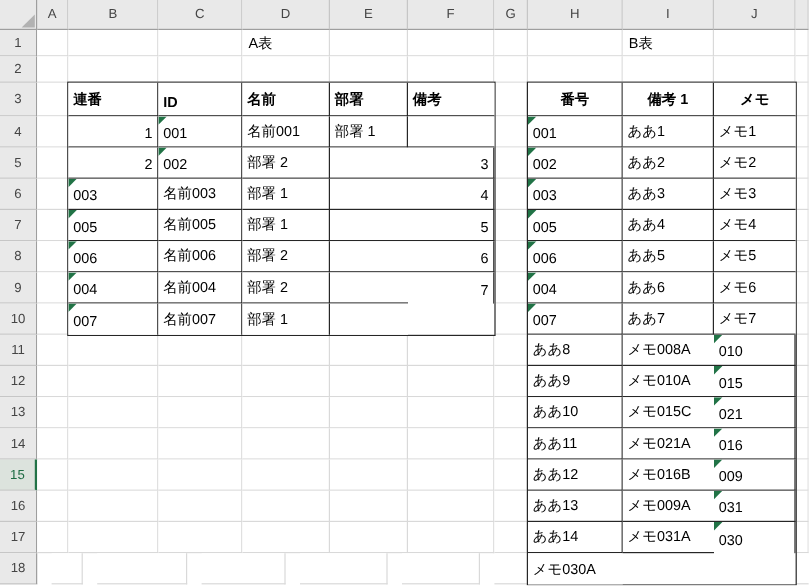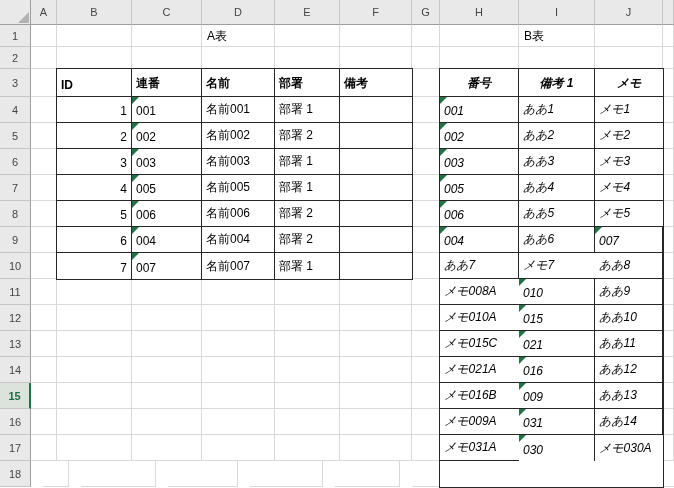--- a/index.html
+++ b/index.html
@@ -242,21 +242,21 @@
       <div class="cell" style="width: 70px;"></div>
       <div class="cell" style="width: 73px;"></div>
       <div class="cell" style="width: 65px;"></div>
       <div class="cell" style="width: 72px;"></div>
       <div class="cell" style="width: 28px;"></div>
       <div class="cell" style="width: 79px;"></div>
       <div class="cell" style="width: 76px;"></div>
       <div class="cell" style="width: 68px;"></div>
       <div class="cell" style="width: 11px;"></div>
     </div>
-    <div class="grid-row" style="height: 26px; font-weight: bold;">
+    <div class="grid-row" style="height: 26px;">
       <div class="row-hdr sel">15</div>
       <div class="cell" style="width: 26px;"></div>
       <div class="cell" style="width: 75px;"></div>
       <div class="cell" style="width: 70px;"></div>
       <div class="cell" style="width: 73px;"></div>
       <div class="cell" style="width: 65px;"></div>
       <div class="cell" style="width: 72px;"></div>
       <div class="cell" style="width: 28px;"></div>
       <div class="cell" style="width: 79px;"></div>
       <div class="cell" style="width: 76px;"></div>
@@ -301,22 +301,22 @@
       <div class="cell" style="width: 72px;"></div>
       <div class="cell" style="width: 28px;"></div>
       <div class="cell" style="width: 79px;"></div>
       <div class="cell" style="width: 76px;"></div>
       <div class="cell" style="width: 68px;"></div>
       <div class="cell" style="width: 11px;"></div>
     </div>
     <div class="title" style="left: 203px; top: 25px;">A表</div>
     <div class="title" style="left: 520px; top: 25px;">B表</div>
     <div class="tbl" style="left: 56px; top: 68px; grid-template-columns: 75px 70px 73px 65px 72px; grid-template-rows: 28px 26px 26px 26px 26px 26px 26px 26px;">
+      <div class="tcell bold">連番</div>
       <div class="tcell bold">ID</div>
-      <div class="tcell bold">連番</div>
       <div class="tcell bold">名前</div>
       <div class="tcell bold">部署</div>
       <div class="tcell bold last-c">備考</div>
       <div class="tcell right">
         <span>1</span>
       </div>
       <div class="tcell">
         <div class="gtri"></div>
         <span>001</span>
       </div>
@@ -330,23 +330,20 @@
         <span></span>
       </div>
       <div class="tcell right">
         <span>2</span>
       </div>
       <div class="tcell">
         <div class="gtri"></div>
         <span>002</span>
       </div>
       <div class="tcell">
-        <span>名前002</span>
-      </div>
-      <div class="tcell">
         <span>部署 2</span>
       </div>
       <div class="tcell last-c">
         <span></span>
       </div>
       <div class="tcell right">
         <span>3</span>
       </div>
       <div class="tcell">
         <div class="gtri"></div>
@@ -419,21 +416,21 @@
       <div class="tcell last-r">
         <span>名前007</span>
       </div>
       <div class="tcell last-r">
         <span>部署 1</span>
       </div>
       <div class="tcell last-c last-r">
         <span></span>
       </div>
     </div>
-    <div class="tbl" style="left: 439px; top: 68px; grid-template-columns: 79px 76px 68px; grid-template-rows: 28px 26px 26px 26px 26px 26px 26px 26px 26px 26px 26px 26px 26px 26px 26px 26px; font-style: italic;">
+    <div class="tbl" style="left: 439px; top: 68px; grid-template-columns: 79px 76px 68px; grid-template-rows: 28px 26px 26px 26px 26px 26px 26px 26px 26px 26px 26px 26px 26px 26px 26px 26px;">
       <div class="tcell bold center">番号</div>
       <div class="tcell bold center">備考 1</div>
       <div class="tcell bold center last-c">メモ</div>
       <div class="tcell">
         <div class="gtri"></div>
         <span>001</span>
       </div>
       <div class="tcell">
         <span>ああ1</span>
       </div>
@@ -480,20 +477,23 @@
       <div class="tcell last-c">
         <span>メモ5</span>
       </div>
       <div class="tcell">
         <div class="gtri"></div>
         <span>004</span>
       </div>
       <div class="tcell">
         <span>ああ6</span>
       </div>
+      <div class="tcell last-c">
+        <span>メモ6</span>
+      </div>
       <div class="tcell">
         <div class="gtri"></div>
         <span>007</span>
       </div>
       <div class="tcell">
         <span>ああ7</span>
       </div>
       <div class="tcell last-c">
         <span>メモ7</span>
       </div>

